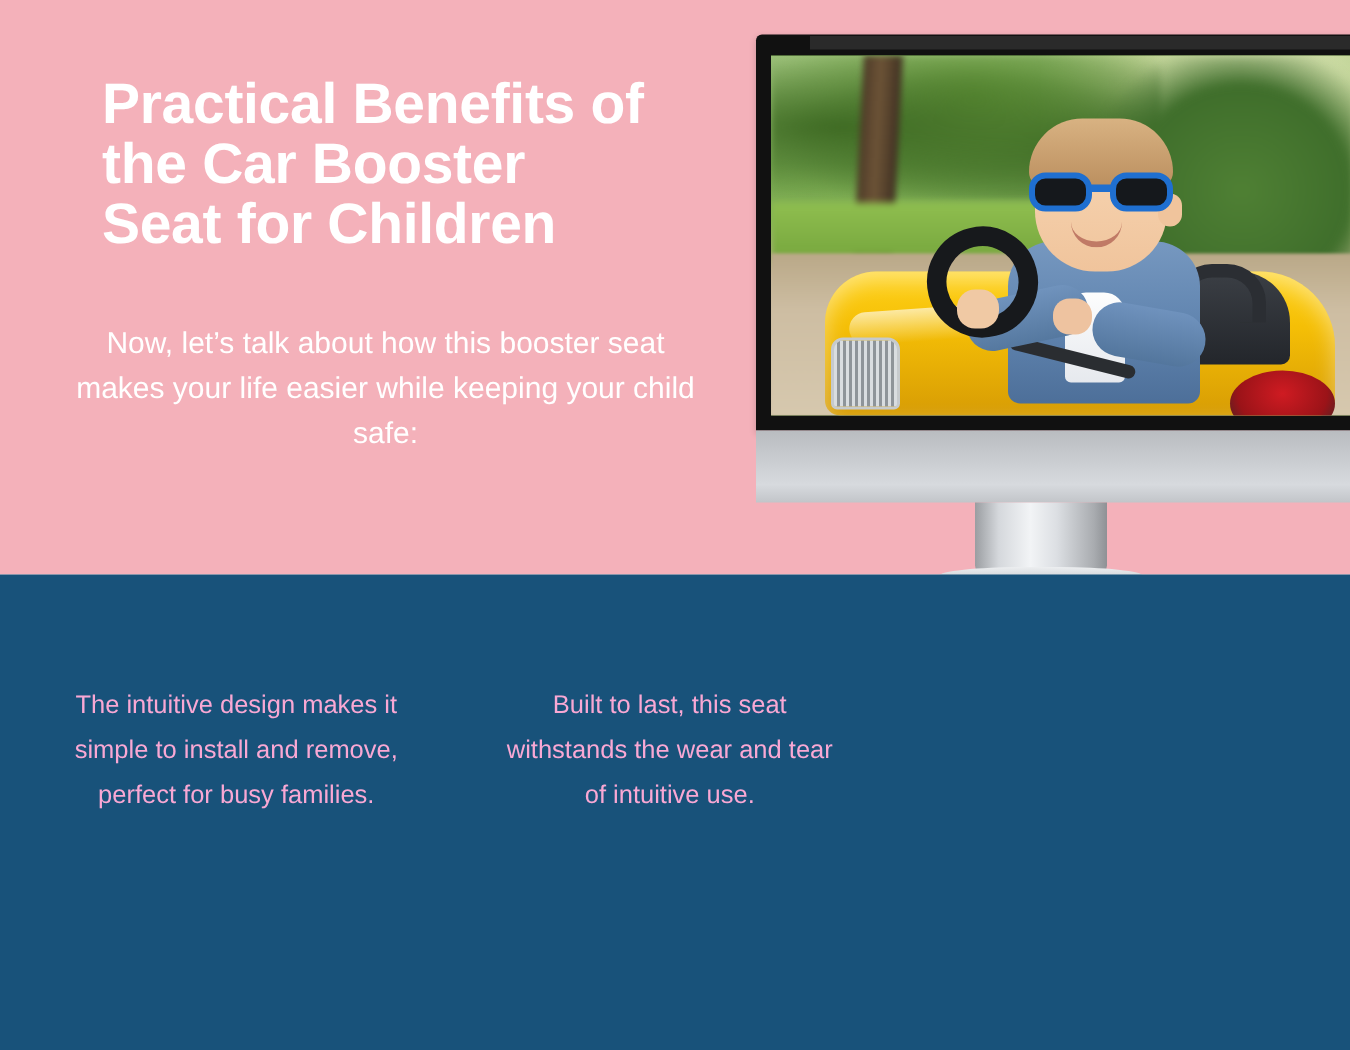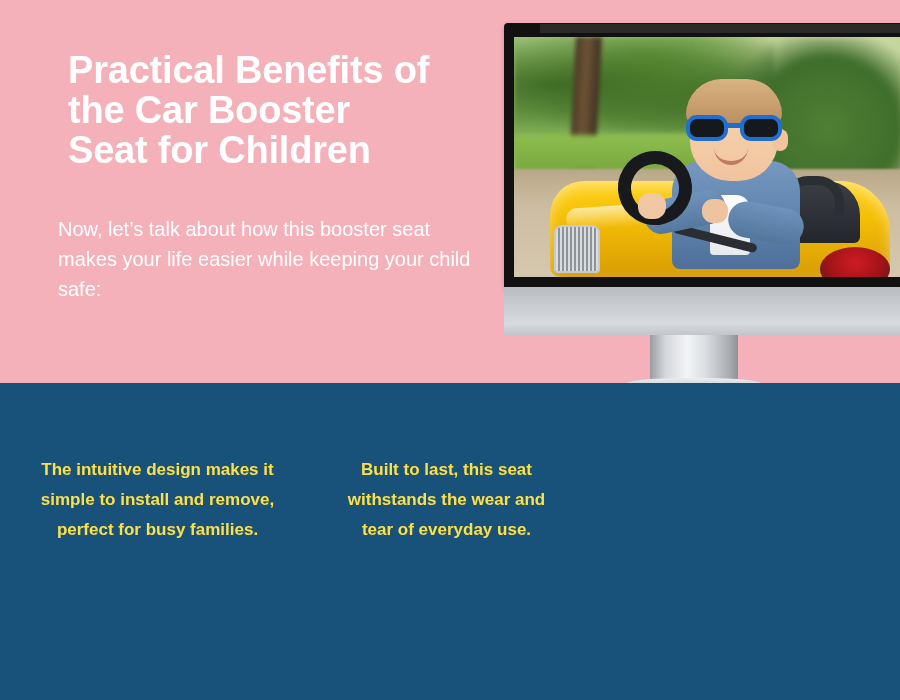--- a/index.html
+++ b/index.html
@@ -39,28 +39,29 @@
     color: #FFFFFF;
     font-size: 38px;
     line-height: 40px;
     font-weight: 700;
     letter-spacing: -0.2px;
     white-space: pre-line;
   }
 
   .subhead {
     position: absolute;
-    left: 58px;
+    left: 47px;
     top: 214px;
     width: 420px;
     margin: 0;
     color: #FFFFFF;
     font-size: 20px;
     line-height: 30px;
     font-weight: 400;
+    text-align: center;
   }
 
   
   .monitor {
     position: absolute;
     left: 504px;
     top: 23px;
     width: 400px;
     height: 360px;
   }
@@ -420,25 +421,25 @@
     display: flex;
     align-items: flex-start;
     justify-content: center;
     padding-top: 72px;
   }
   .col-1 { width: 305px; padding-left: 40px; padding-right: 30px; }
   .col-2 { width: 283px; padding-left: 28px; padding-right: 28px; }
   .col-3 { width: 312px; padding-left: 30px; padding-right: 30px; }
   .col p {
     margin: 0;
-    color: #fde047;
+    color: #f9a8d4;
     font-size: 17px;
     line-height: 30px;
     text-align: center;
-    font-weight: 700;
+    font-weight: 400;
   }
 </style>
 </head>
 <body>
 
 <div id="infographic">
 
   <section class="top-panel">
 
     <h1 class="headline">Practical Benefits of
@@ -497,19 +498,19 @@
     </div>
   </section>
 
   <section class="bottom-panel">
 
     <div class="columns">
       <div class="col col-1">
         <p>The intuitive design makes it simple to install and remove, perfect for busy families.</p>
       </div>
       <div class="col col-2">
-        <p>Built to last, this seat withstands the wear and tear of everyday use.</p>
+        <p>Built to last, this seat withstands the wear and tear of intuitive use.</p>
       </div>
     </div>
 
   </section>
 
 </div>
 
 </body></html>

